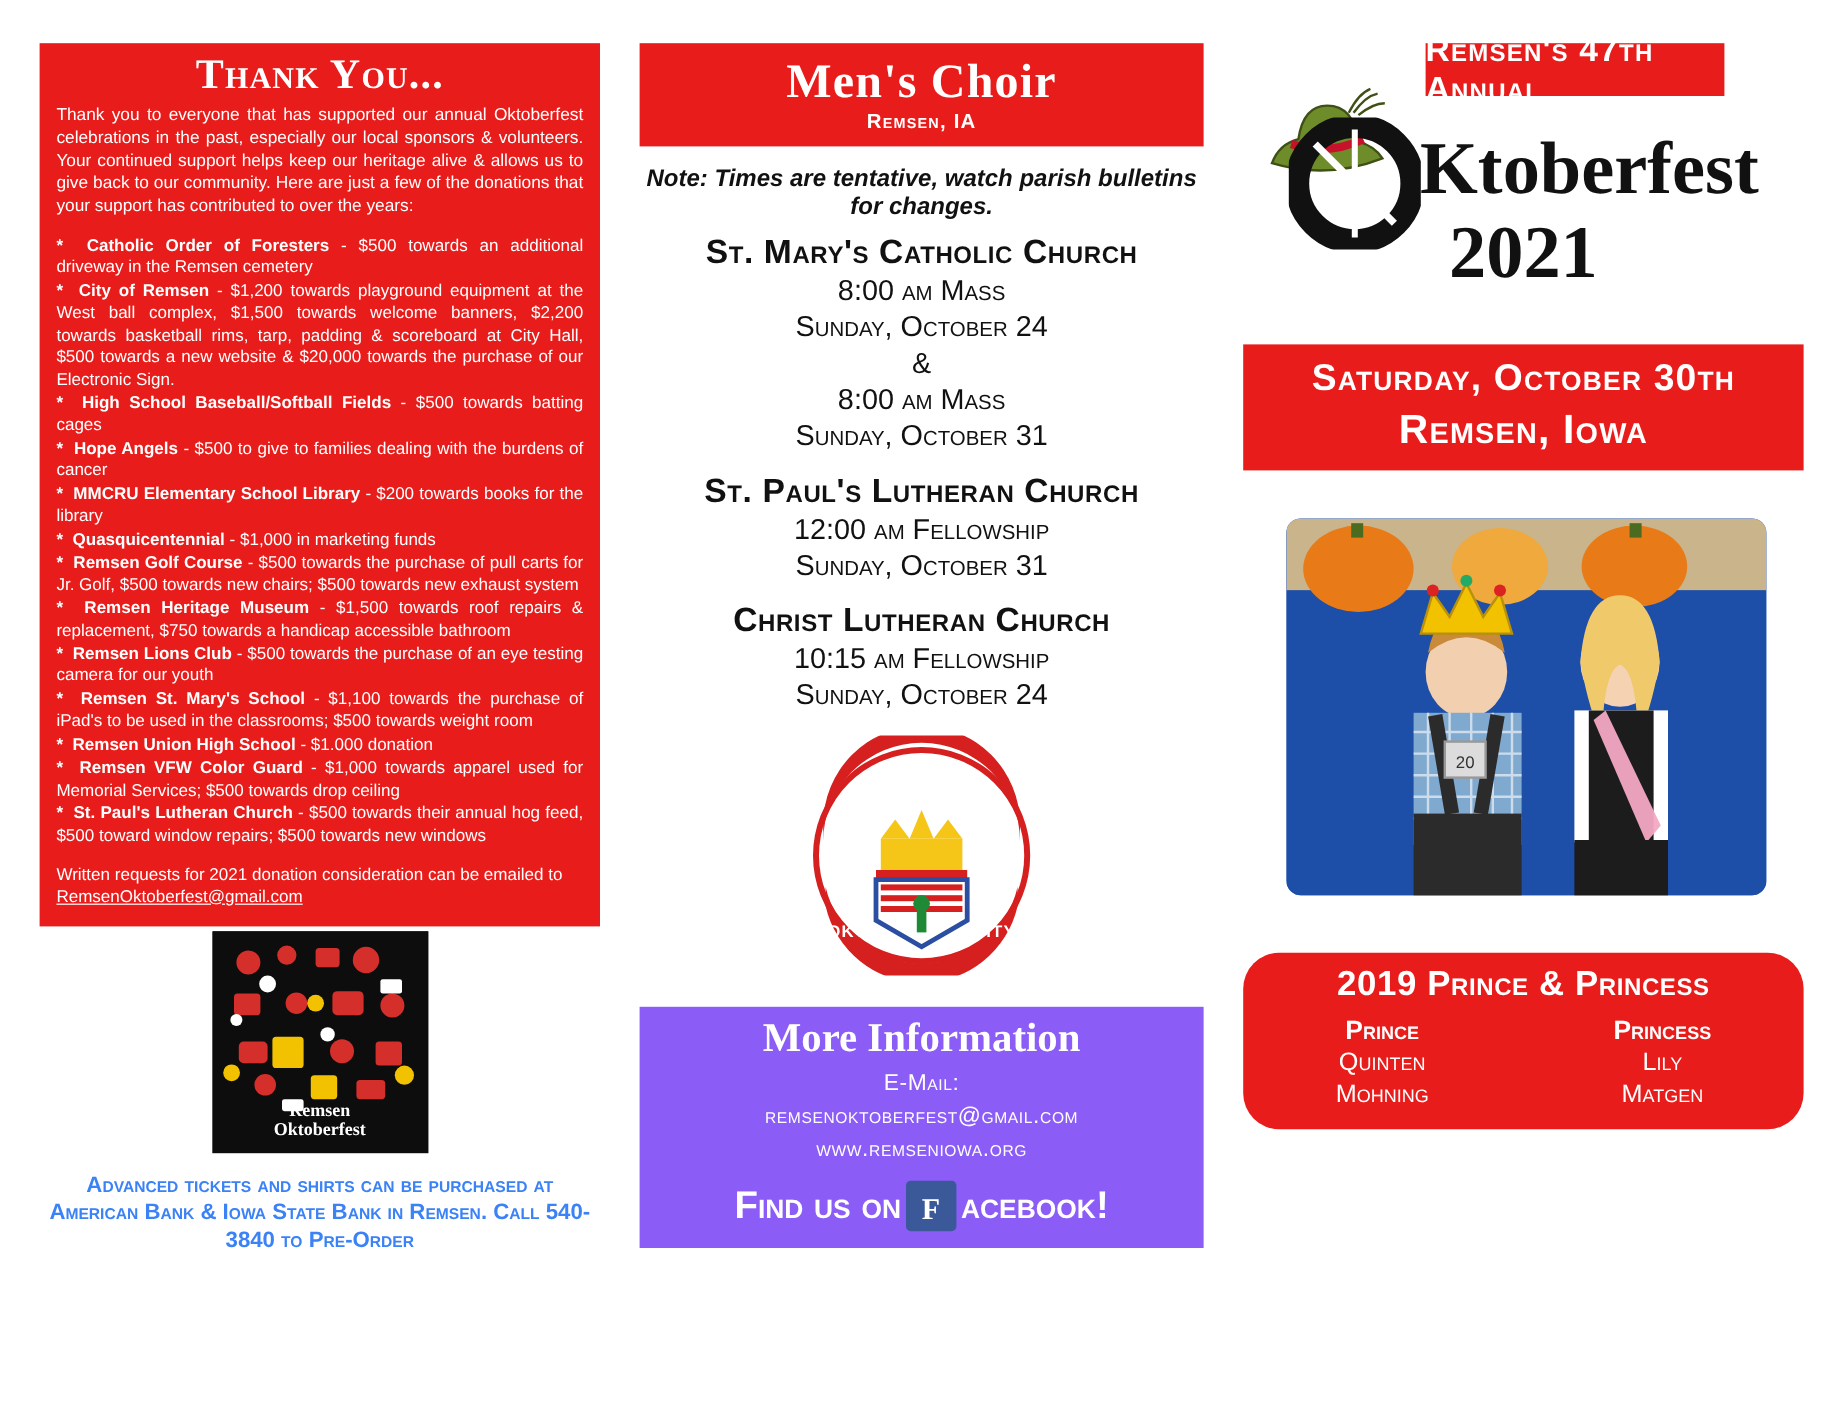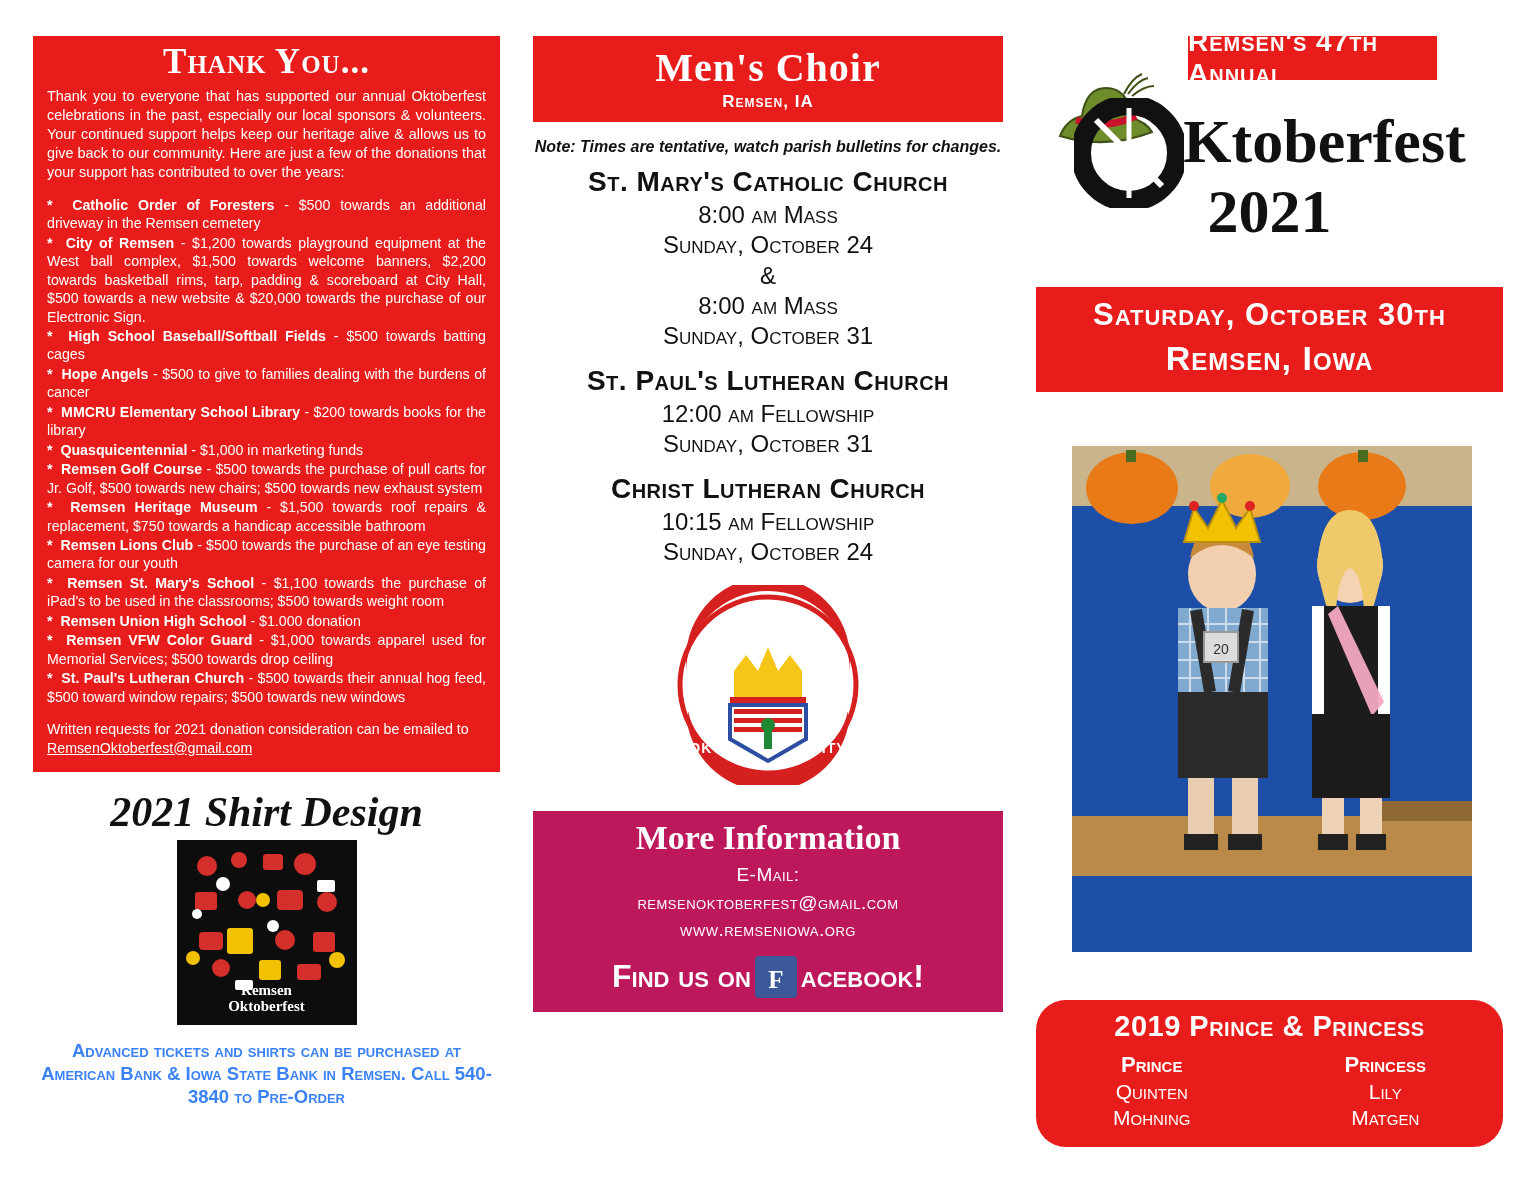--- a/index.html
+++ b/index.html
@@ -67,36 +67,36 @@
 
   
   #middle-column{position:absolute;left:533px;top:36px;width:470px;}
   #choir-panel{background:#e81c1a;color:#fff;padding:8px 0 10px 0;text-align:center;}
   #choir-title{
     font-family:"Liberation Serif",serif;font-weight:bold;font-size:40px;
     letter-spacing:1px;line-height:1.1;margin:2px 0 2px 0;
   }
   #choir-sub{font-variant:small-caps;font-weight:bold;font-size:17px;letter-spacing:1px;}
   #choir-note{
-    font-style:italic;font-weight:bold;font-size:16px;text-align:center;
+    font-style:italic;font-weight:bold;font-size:20px;text-align:center;
     color:#111;margin:16px 0 10px 0;
   }
   .church-block{text-align:center;color:#111;margin-bottom:14px;}
   .church-name{
     font-variant:small-caps;font-weight:bold;font-size:28px;letter-spacing:0.5px;
     margin-bottom:2px;
   }
   .church-line{font-variant:small-caps;font-size:24px;line-height:1.25;}
   .amp{font-size:24px;line-height:1.3;}
 
   #remsen-seal-wrap{display:flex;justify-content:center;margin-top:18px;}
   svg.seal{display:block;}
 
   #moreinfo-panel{
-    background:#be185d;color:#fff;margin-top:26px;padding:8px 0 14px 0;text-align:center;
+    background:#8b5cf6;color:#fff;margin-top:26px;padding:8px 0 14px 0;text-align:center;
   }
   #moreinfo-title{
     font-family:"Liberation Serif",serif;font-weight:bold;font-size:34px;margin-bottom:4px;
   }
   .mi-line{font-variant:small-caps;font-size:19px;line-height:1.45;letter-spacing:0.5px;}
   #findus-row{
     display:flex;align-items:center;justify-content:center;gap:4px;margin-top:12px;
     font-variant:small-caps;font-weight:bold;font-size:32px;
   }
   #fb-icon{
@@ -123,22 +123,23 @@
     font-family:"Liberation Serif",serif;font-weight:bold;font-size:62px;color:#111;
   }
   #hat{position:absolute;left:10px;top:-10px;}
   #datebanner{
     background:#e81c1a;color:#fff;margin-top:2px;padding:10px 0 14px 0;text-align:center;
   }
   #date-line1{font-variant:small-caps;font-weight:bold;font-size:31px;letter-spacing:1px;}
   #date-line2{font-variant:small-caps;font-weight:bold;font-size:34px;letter-spacing:1px;margin-top:6px;}
 
   #photo{
-    margin-top:54px;width:400px;height:506px;margin-left:36px;position:relative;overflow:hidden;
+    margin-top:40px;width:400px;height:314px;margin-left:36px;position:relative;overflow:hidden;
     background:#1d4ea8;
+    border-radius:12px;
   }
   #prince-panel{
     background:#e81c1a;color:#fff;margin-top:48px;padding:10px 0 16px 0;text-align:center;border-radius:30px;
   }
   #prince-title{font-variant:small-caps;font-weight:bold;font-size:29px;letter-spacing:0.5px;}
   #prince-cols{display:flex;justify-content:space-around;margin-top:8px;}
   .pc{font-variant:small-caps;line-height:1.25;}
   .pc .role{font-weight:bold;font-size:22px;}
   .pc .nm{font-size:21px;}
 </style>
@@ -193,21 +194,20 @@
         <div class="donation-item">
           <span class="star">*&nbsp;&nbsp;</span><span class="org">St. Paul's Lutheran Church</span><span> - $500 towards their annual hog feed, $500 toward window repairs; $500 towards new windows</span>
         </div>
       </div>
 
       <div id="thankyou-footer">
         <span>Written requests for 2021 donation consideration can be emailed to </span><a href="#">RemsenOktoberfest@gmail.com</a>
       </div>
     </div>
 
-    <div id="shirt-title">2021 Shirt Design</div>
 
     <div id="shirt-art-wrap">
       <div id="shirt-art">
         
         <svg width="180" height="185" viewBox="0 0 180 185">
           <rect x="0" y="0" width="180" height="185" fill="#0d0d0d"></rect>
           <g fill="#d42f2b">
             <circle cx="30" cy="26" r="10"></circle>
             <circle cx="62" cy="20" r="8"></circle>
             <rect x="86" y="14" width="20" height="16" rx="3"></rect>

